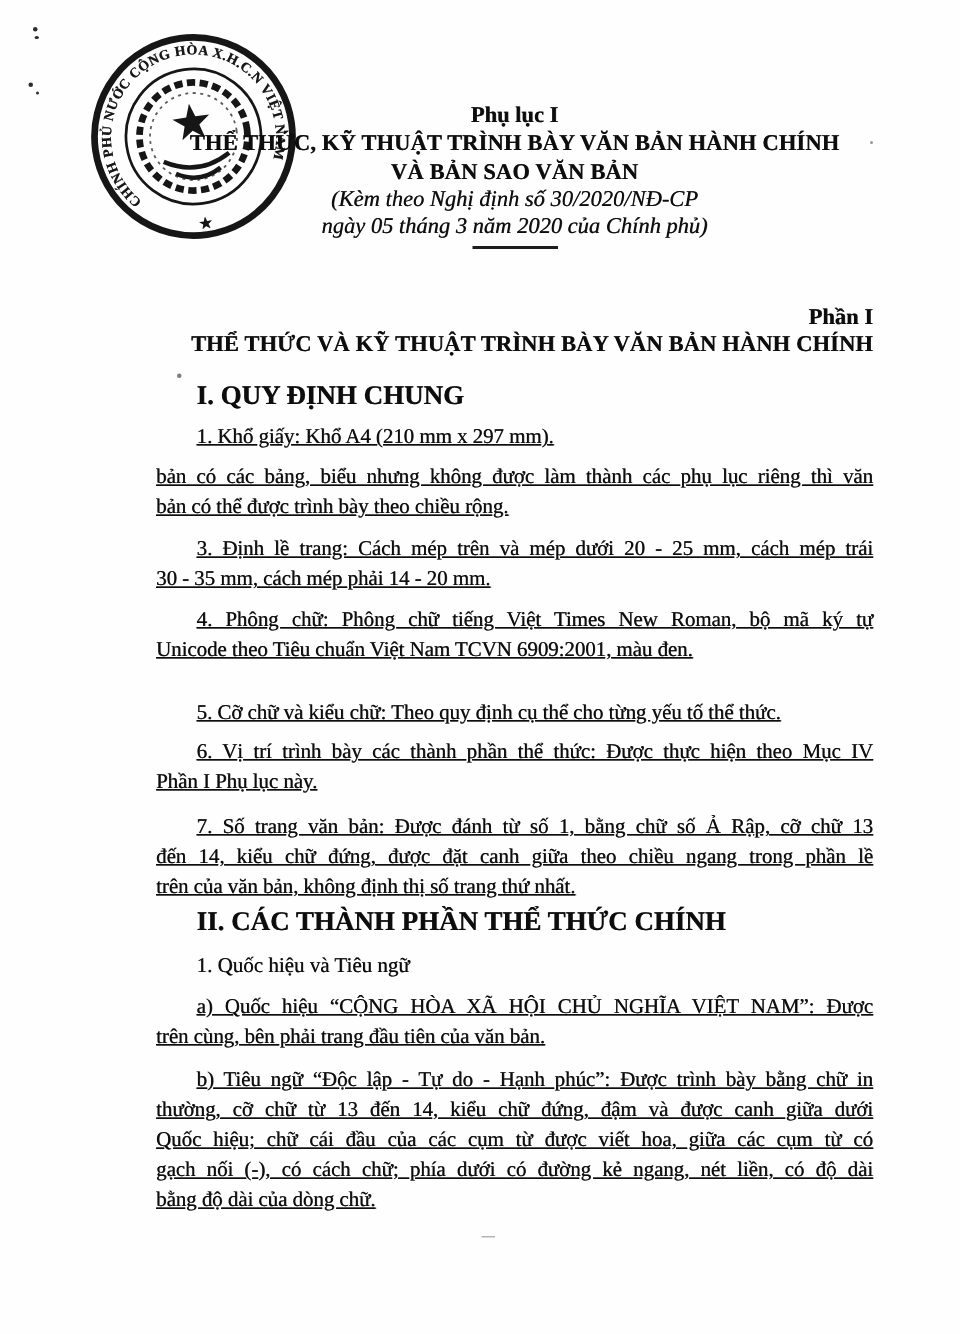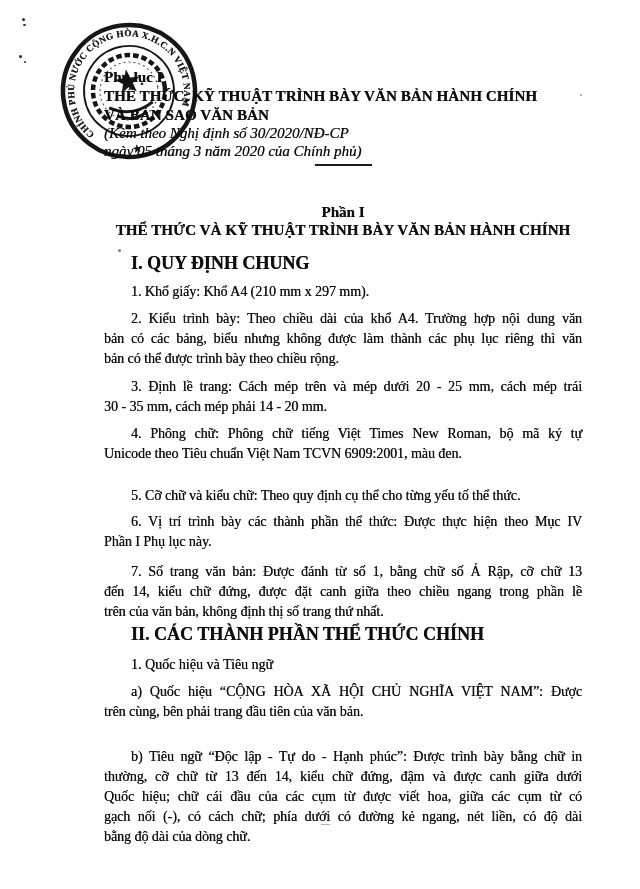--- a/index.html
+++ b/index.html
@@ -9,40 +9,40 @@
     background:#fefefe;
     overflow:hidden;
     font-family:"Liberation Serif","DejaVu Serif",serif;
     color:#0d0d0d;
     text-shadow:0.3px 0 0 rgba(0,0,0,0.75);
   }
   .content{
     position:absolute;left:104px;top:0;width:478px;z-index:2;
   }
   
-  .doc-header{margin-top:68px;text-align:left;}
+  .doc-header{margin-top:68px;text-align:center;}
   .appendix{font-weight:bold;font-size:15px;line-height:19px;}
   .title-line{font-weight:bold;font-size:15px;line-height:19px;letter-spacing:0.1px;}
   .subtitle-line{font-style:italic;font-size:15px;line-height:17.5px;}
   .rule{width:57px;height:2px;background:#1d1d1d;margin:4px auto 0 auto;}
   
-  .part{margin-top:37px;text-align:center;}
+  .part{margin-top:37px;text-align:right;}
   .part-label{font-weight:bold;font-size:15px;line-height:18px;}
   .part-heading{font-weight:bold;font-size:15px;line-height:19px;letter-spacing:0.1px;}
   
   .sec-heading{font-weight:bold;font-size:18px;line-height:17px;margin-left:27px;}
   .sub-heading{font-size:14px;line-height:20px;margin-left:27px;}
   
   .para{font-size:14px;line-height:20px;letter-spacing:-0.05px;}
-  .line{min-height:20px;}
+  .line{min-height:20px;text-decoration:underline;}
   .line.indent{text-indent:27px;}
   .line.just{text-align:justify;text-align-last:justify;}
   
   .g4{margin-top:4px}.g5{margin-top:22px}.g6{margin-top:6px}
-  .g7{margin-top:7px}.g8{margin-top:8px}.g9{margin-top:25px}
+  .g7{margin-top:7px}.g8{margin-top:8px}.g9{margin-top:9px}
   .g10{margin-top:10px}.g12{margin-top:12px}.g15{margin-top:15px}
   
   .seal{position:absolute;left:54px;top:10px;z-index:1;}
   
   .speck{position:absolute;background:#2c2c2c;border-radius:50%;z-index:3;}
   .sp1a{left:22px;top:18px;width:3px;height:3px;}
   .sp1b{left:23px;top:24px;width:3px;height:2px;}
   .sp2a{left:19px;top:55px;width:3px;height:3px;}
   .sp2b{left:24px;top:61px;width:2px;height:2px;}
   .sp3{left:118px;top:249px;width:3px;height:3px;background:#7d7d7d;}
@@ -99,21 +99,20 @@
       <div class="part-heading">THỂ THỨC VÀ KỸ THUẬT TRÌNH BÀY VĂN BẢN HÀNH CHÍNH</div>
     </div>
 
     <div class="sec-heading g15">I. QUY ĐỊNH CHUNG</div>
 
     <div class="para g10">
       <div class="line indent">1. Khổ giấy: Khổ A4 (210 mm x 297 mm).</div>
     </div>
 
     <div class="para g7">
-      <div class="line indent just">2. Kiểu trình bày: Theo chiều dài của khổ A4. Trường hợp nội dung văn</div>
       <div class="line just">bản có các bảng, biểu nhưng không được làm thành các phụ lục riêng thì văn</div>
       <div class="line">bản có thể được trình bày theo chiều rộng.</div>
     </div>
 
     <div class="para g8">
       <div class="line indent just">3. Định lề trang: Cách mép trên và mép dưới 20 - 25 mm, cách mép trái</div>
       <div class="line">30 - 35 mm, cách mép phải 14 - 20 mm.</div>
     </div>
 
     <div class="para g7">

